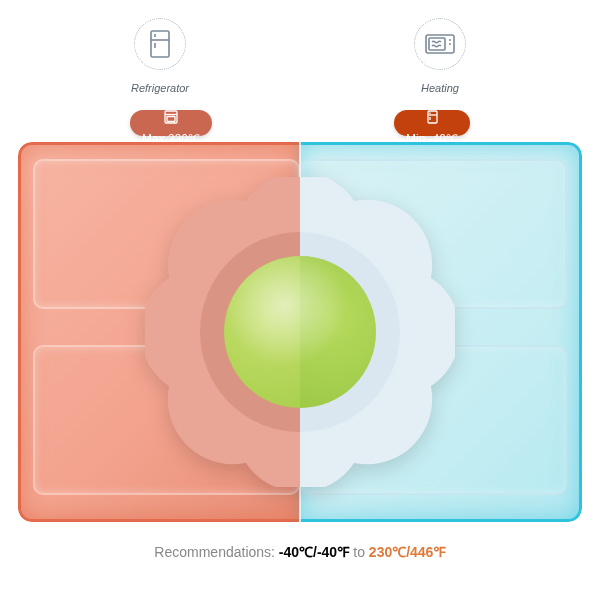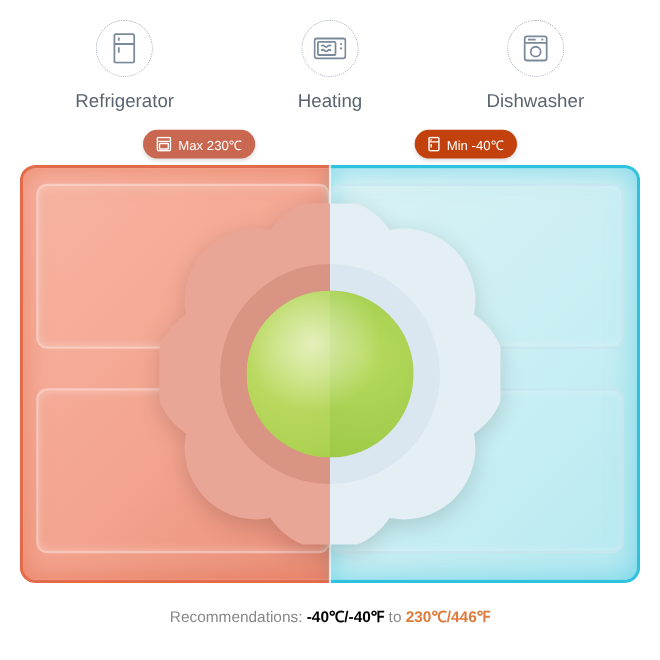--- a/index.html
+++ b/index.html
@@ -21,39 +21,41 @@
   }
   .icon-ring {
     width: 52px; height: 52px;
     border: 1px dotted #a9b4c0;
     border-radius: 50%;
     display: flex; align-items: center; justify-content: center;
     margin-bottom: 12px;
     color: #7b8a9a;
   }
   .feat-label {
-    font-size: 17px;
+    font-size: 11px;
     color: #5a6470;
+    font-style: italic;
   }
   .badges {
     position: relative;
     height: 34px;
     margin: 0 30px;
   }
   .badge {
     position: absolute;
     top: 2px;
     height: 26px;
     padding: 0 12px;
     border-radius: 13px;
     display: flex; align-items: center; gap: 6px;
     color: #fff;
     font-size: 12px;
     font-weight: 500;
     box-shadow: 0 2px 4px rgba(0,0,0,.15);
+    flex-direction: column;
   }
   .badge-hot { left: 100px; background: #c96750; }
   .badge-cold { right: 100px; background: #c2410c; }
   .badge svg { flex-shrink: 0; }
   .hero {
     position: relative;
     margin: 0 18px;
     height: 380px;
     border-radius: 14px;
     overflow: hidden;
@@ -165,32 +167,20 @@
         <rect x="1" y="2" width="28" height="18" rx="2"></rect>
         <rect x="4" y="5" width="16" height="12" rx="1"></rect>
         <circle cx="25" cy="7" r="1" fill="currentColor" stroke="none"></circle>
         <circle cx="25" cy="11" r="1" fill="currentColor" stroke="none"></circle>
         <path d="M7 9c1-1 2-1 3 0s2 1 3 0 2-1 3 0"></path>
         <path d="M7 13c1-1 2-1 3 0s2 1 3 0 2-1 3 0"></path>
       </svg>
     </div>
     <span class="feat-label">Heating</span>
   </div>
-  <div class="feat">
-    <div class="icon-ring">
-      <svg width="24" height="26" viewBox="0 0 24 26" fill="none" stroke="currentColor" stroke-width="1.6">
-        <rect x="2" y="2" width="20" height="22" rx="2"></rect>
-        <line x1="2" y1="8" x2="22" y2="8"></line>
-        <circle cx="18" cy="5" r="1" fill="currentColor" stroke="none"></circle>
-        <line x1="5" y1="5" x2="12" y2="5"></line>
-        <circle cx="12" cy="16" r="4.5"></circle>
-      </svg>
-    </div>
-    <span class="feat-label">Dishwasher</span>
-  </div>
 </div>
 
 <div class="badges">
   <div class="badge badge-hot">
     <svg width="14" height="14" viewBox="0 0 14 14" fill="none" stroke="#fff" stroke-width="1.3">
       <rect x="1" y="1" width="12" height="12" rx="1"></rect>
       <line x1="1" y1="4.5" x2="13" y2="4.5"></line>
       <rect x="3" y="6.5" width="8" height="5" rx="0.5"></rect>
     </svg>
     <span>Max 230℃</span>

